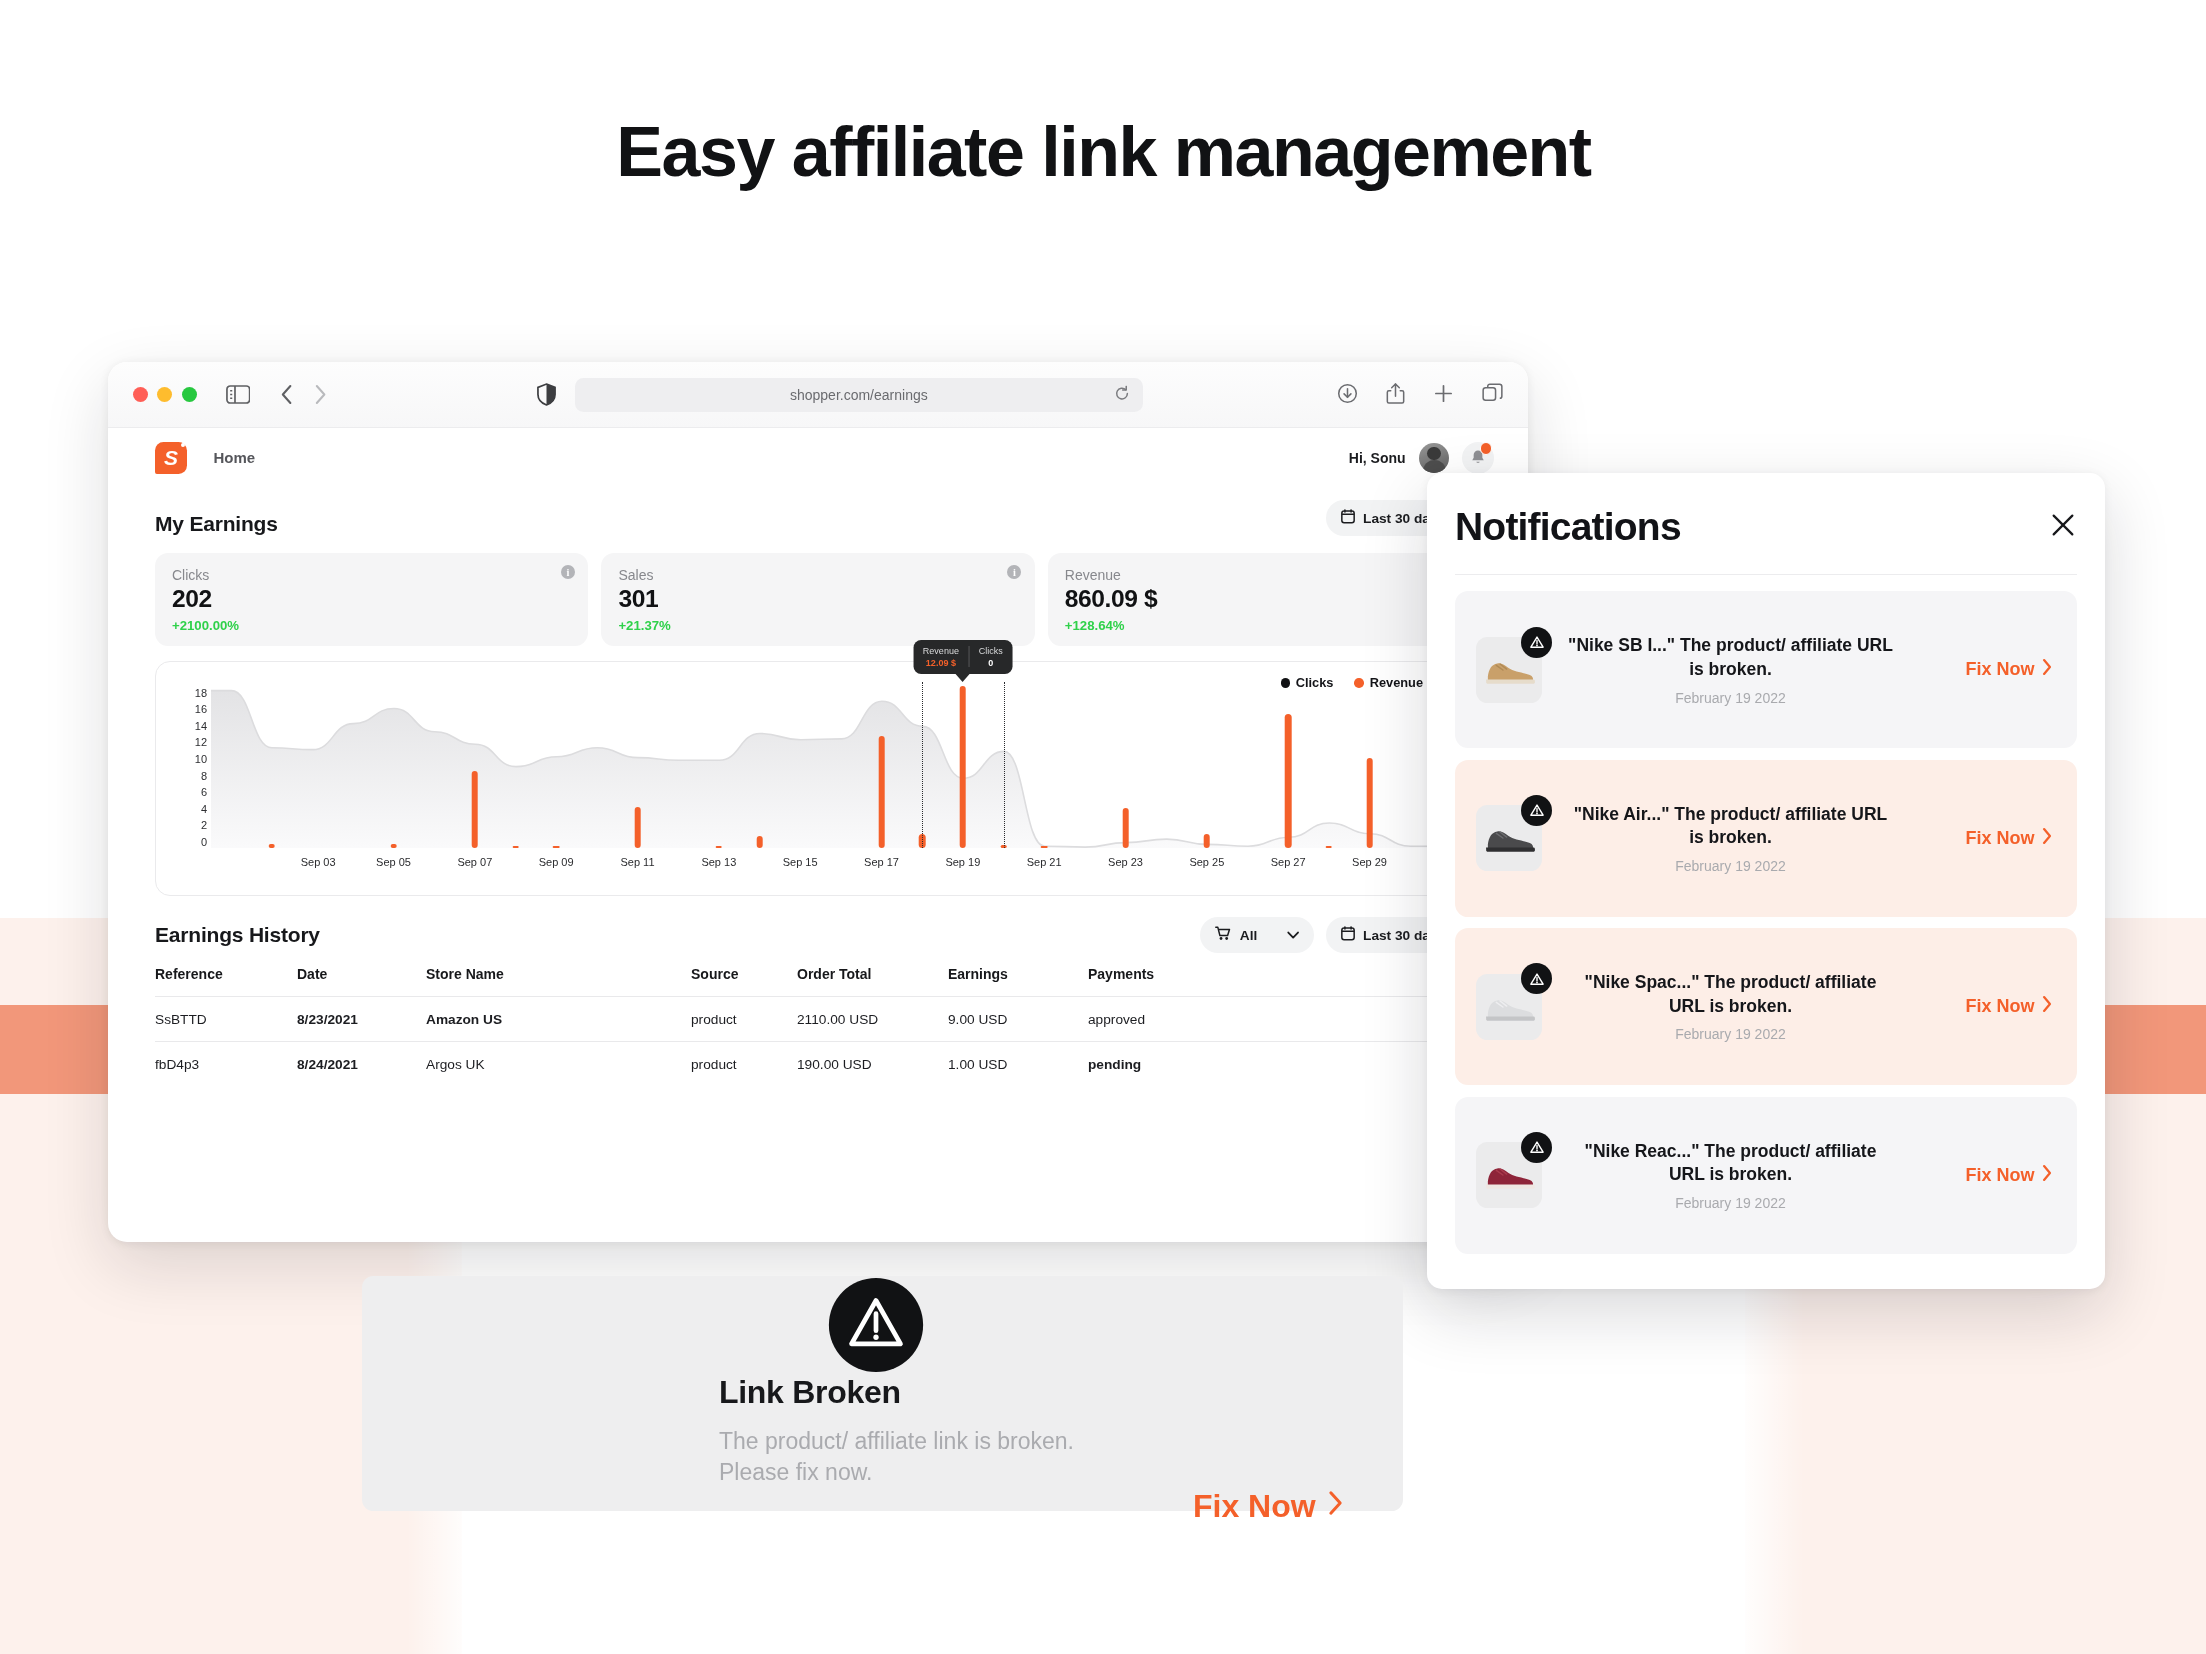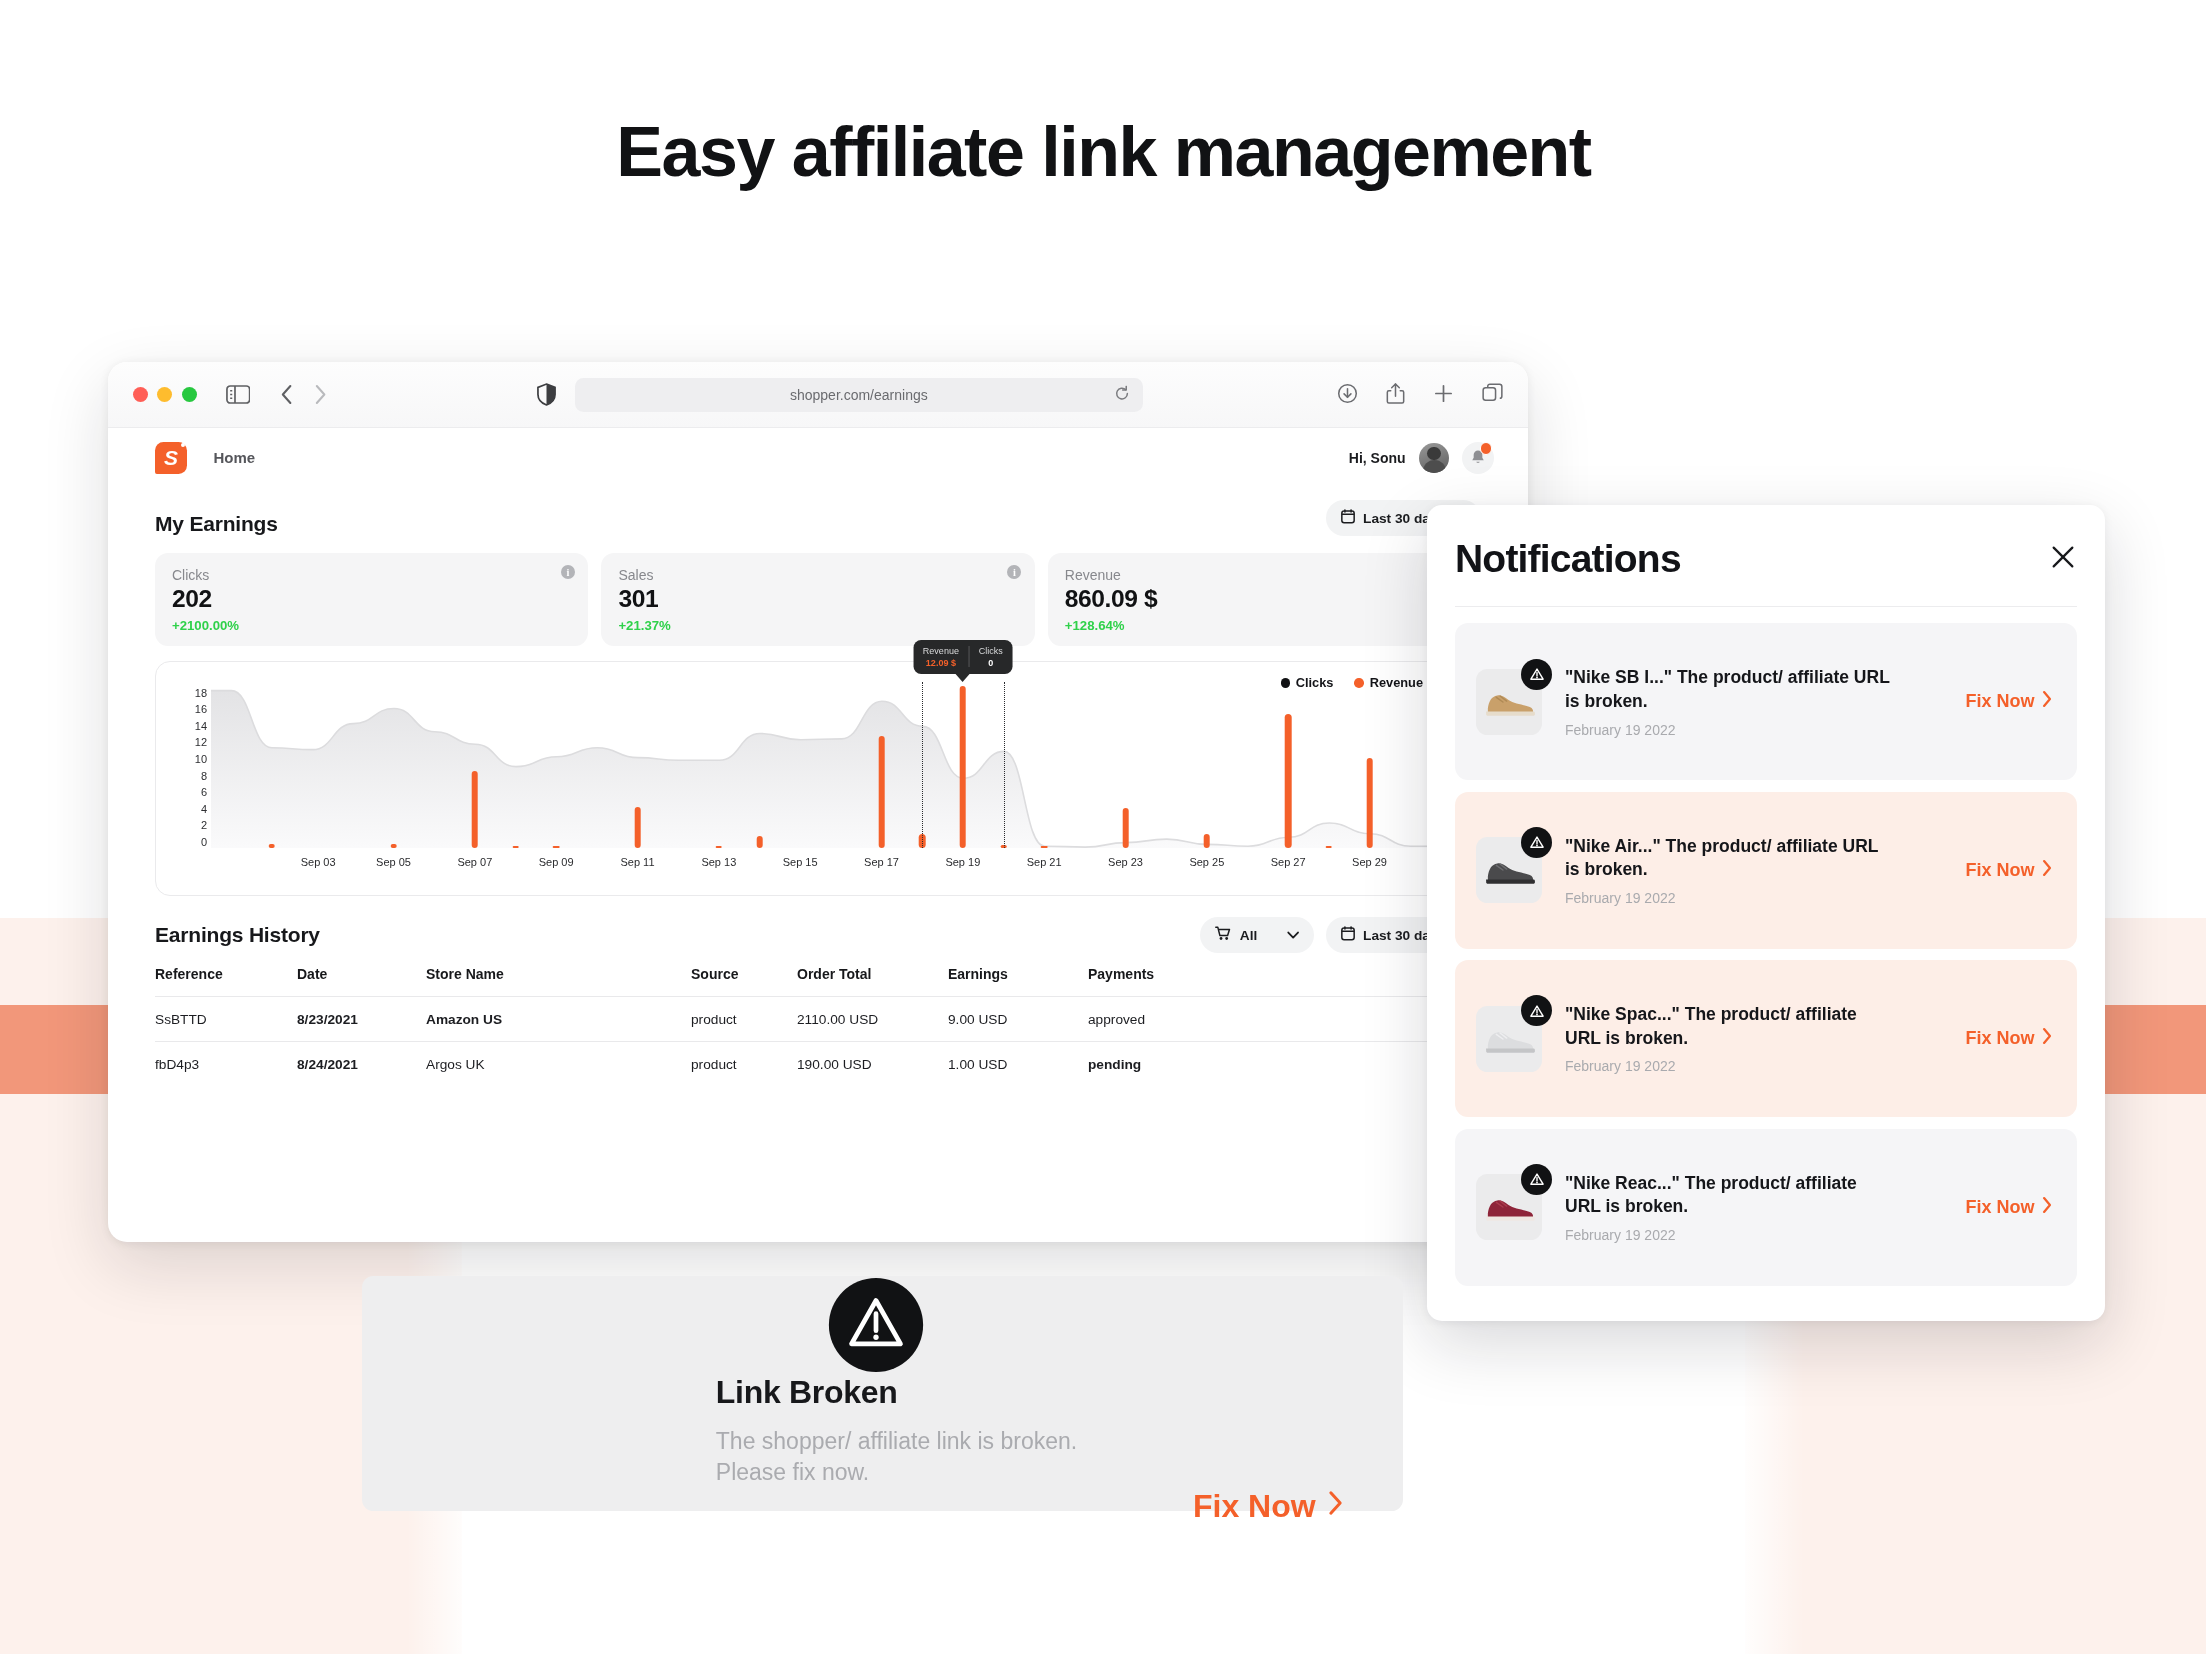--- a/index.html
+++ b/index.html
@@ -164,24 +164,25 @@
   table.hist td.bold { font-weight:700; }
   table.hist th:nth-child(1), table.hist td:nth-child(1){ width:142px; }
   table.hist th:nth-child(2), table.hist td:nth-child(2){ width:129px; }
   table.hist th:nth-child(3), table.hist td:nth-child(3){ width:265px; }
   table.hist th:nth-child(4), table.hist td:nth-child(4){ width:106px; }
   table.hist th:nth-child(5), table.hist td:nth-child(5){ width:151px; }
   table.hist th:nth-child(6), table.hist td:nth-child(6){ width:140px; }
 
   
   .notif {
-    position:absolute; left:1427px; top:505px; width:678px; height:816px;
+    position:absolute; left:1427px; top:473px; width:678px; height:816px;
     background:#fff; border-radius:15px;
     box-shadow:0 23px 66px rgba(20,20,30,.16), 0 1.9px 9.5px rgba(20,20,30,.06);
     padding:32px 28px 0 28px;
+    text-align:center;
   }
   .notif-head { display:flex; align-items:flex-start; }
   .notif-title { font-size:39px; font-weight:700; color:#121317; letter-spacing:-0.8px; }
   .notif-close { margin-left:auto; margin-top:5.7px; color:#17181b; cursor:pointer; }
   .notif-rule { height:0.9px; background:#ececee; margin:24.6px 0 17px; }
   .notif-list { display:flex; flex-direction:column; gap:11.4px; }
   .notif-item {
     height:157px; border-radius:13.2px; background:#f5f5f7;
     display:flex; align-items:center; padding:0 24.6px 0 21px; position:relative;
   }
@@ -642,21 +643,21 @@
       <svg width="98" height="98" viewBox="0 0 104 104">
         <circle cx="52" cy="52" r="50" fill="#111214"></circle>
         <path d="M52 26 L78 72 H26 Z" fill="none" stroke="#ffffff" stroke-width="5" stroke-linejoin="round"></path>
         <line x1="52" y1="40" x2="52" y2="58" stroke="#ffffff" stroke-width="5" stroke-linecap="round"></line>
         <circle cx="52" cy="65" r="2.8" fill="#ffffff"></circle>
       </svg>
     </div>
     <div class="broken-text">
       <div class="broken-title">Link Broken</div>
       <div class="broken-sub" id="broken-sub">
-          <div>The shopper/ affiliate link is broken.</div>
+          <div>The product/ affiliate link is broken.</div>
           <div>Please fix now.</div>
         </div>
     </div>
     <div class="broken-fix">
       <span>Fix Now</span>
       <span>
         <svg width="17" height="28" viewBox="0 0 18 30">
             <polyline points="4,4 14,15 4,26" fill="none" stroke="#f4602a" stroke-width="3.2" stroke-linecap="round" stroke-linejoin="round"></polyline>
           </svg>
       </span>

